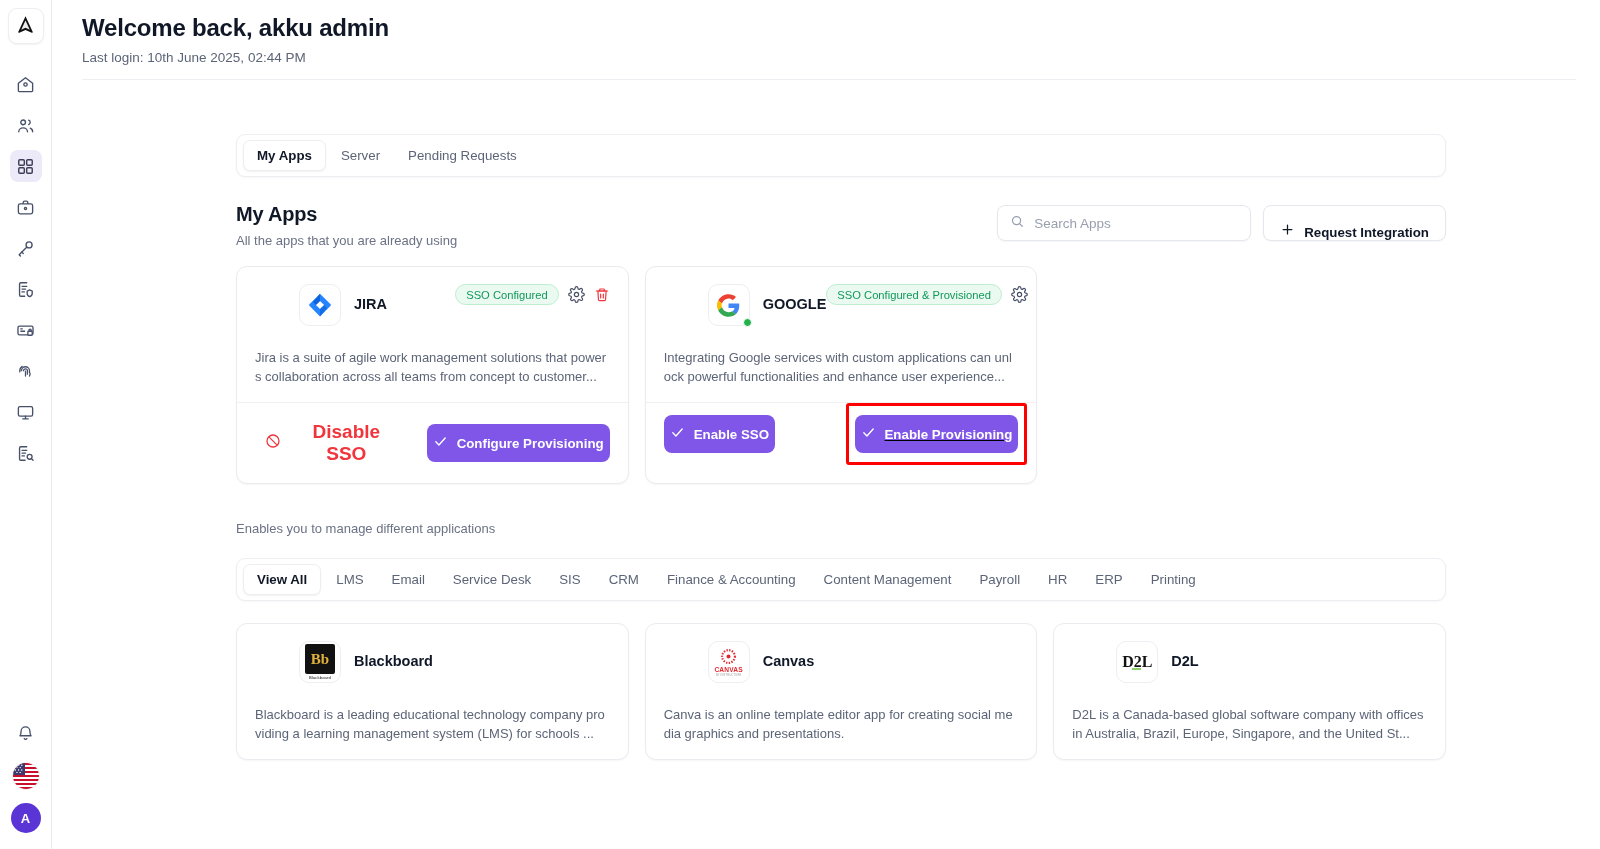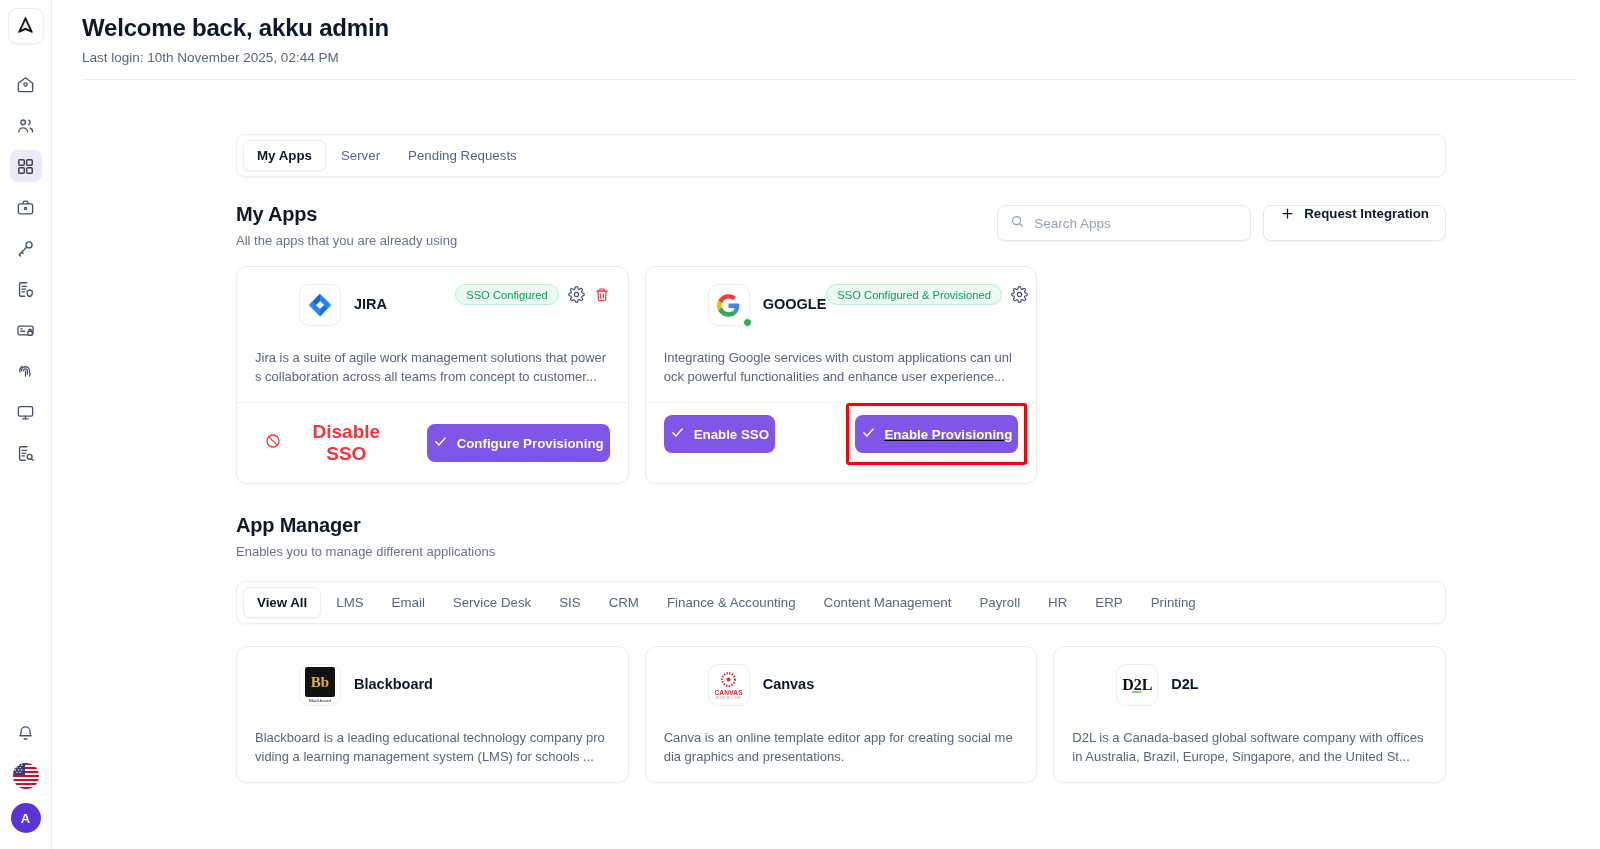--- a/index.html
+++ b/index.html
@@ -91,21 +91,21 @@
     display: flex; align-items: center; gap: 9px; padding: 0 12px; background: #fff;
     box-shadow: 0 1px 2px rgba(16,24,40,.04);
   }
   .search-box input {
     border: none; outline: none; font-size: 13.5px; color: #101828;
     font-family: inherit; width: 100%; background: transparent;
   }
   .search-box input::placeholder { color: #98a0b0; }
   .req-btn {
     height: 36px; border: 1px solid #e4e7ec; border-radius: 8px; background: #fff;
-    display: flex; align-items: flex-start; gap: 9px; padding: 0 16px;
+    display: flex; align-items: flex-end; gap: 9px; padding: 0 16px;
     font-size: 13.3px; font-weight: 600; color: #101828; cursor: pointer;
     box-shadow: 0 1px 2px rgba(16,24,40,.04); font-family: inherit;
   }
 
   
   .grid { margin-top: 18px; display: grid; grid-template-columns: repeat(3, 1fr); gap: 16px; }
 
   .app-card {
     border: 1px solid #ececf0; border-radius: 11px; background: #fff;
     box-shadow: 0 1px 2px rgba(16,24,40,.04); overflow: hidden;
@@ -310,21 +310,21 @@
       </svg>
     </div>
     <div class="avatar">A</div>
   </div>
 </div>
 
 <div class="main">
 
   <div class="page-header">
     <div class="welcome-title">Welcome back, akku admin</div>
-    <div class="last-login">Last login: 10th November 2025, 02:44 PM</div>
+    <div class="last-login">Last login: 10th June 2025, 02:44 PM</div>
   </div>
   <div class="header-rule"></div>
 
   <div class="content">
    <div class="inner">
 
     <div class="tabstrip">
       <div class="tab active">My Apps</div>
       <div class="tab">Server</div>
       <div class="tab">Pending Requests</div>
@@ -462,21 +462,20 @@
             </button>
           </span>
         </div>
       </div>
 
       <div></div>
     </div>
 
     <div class="section-head" style="margin-top:30px;">
       <div>
-        <div class="section-title">App Manager</div>
         <div class="section-sub">Enables you to manage different applications</div>
       </div>
     </div>
 
     <div class="tabstrip" style="margin-top:22px;">
       <div class="tab active">View All</div>
       <div class="tab">LMS</div>
       <div class="tab">Email</div>
       <div class="tab">Service Desk</div>
       <div class="tab">SIS</div>

